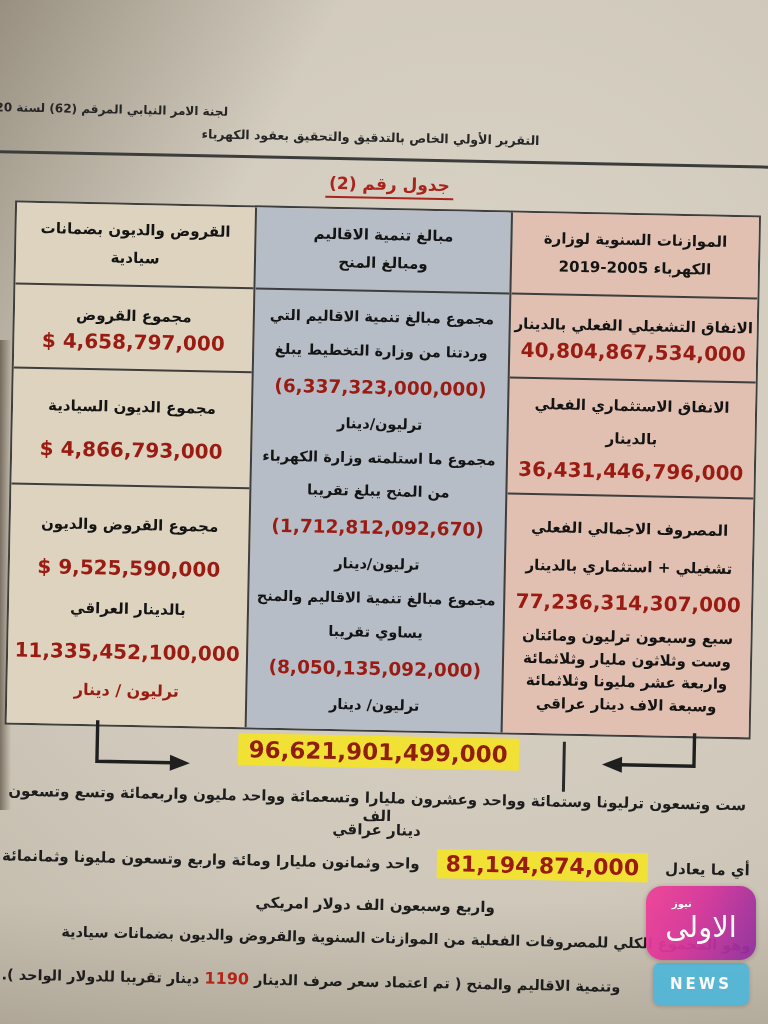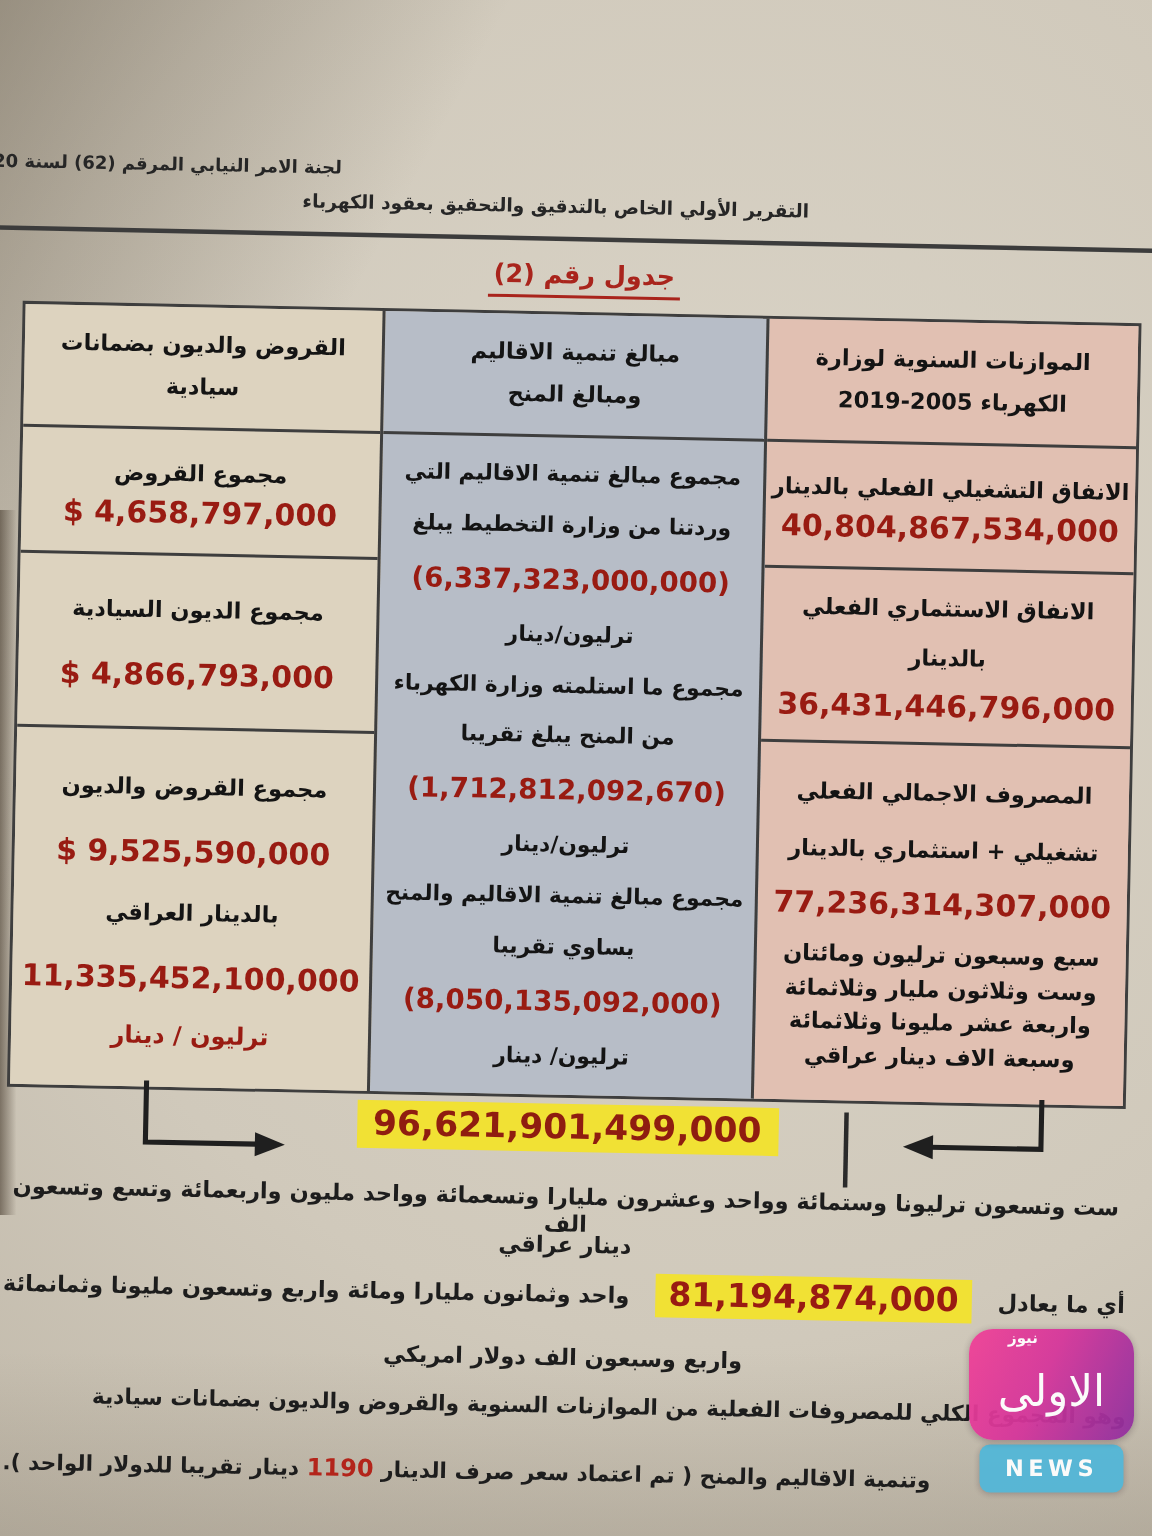--- a/index.html
+++ b/index.html
@@ -86,23 +86,23 @@
   .rate{color:#b3241a;font-size:16px;font-weight:bold;direction:ltr;unicode-bidi:isolate;}
   
   .logo{position:absolute;left:646px;top:886px;width:110px;opacity:.94;}
   .logo-top{
     height:74px;border-radius:16px;position:relative;
     background:linear-gradient(115deg,#f04097 0%,#d6359b 45%,#8e2f9f 100%);
     display:flex;align-items:center;justify-content:center;
     box-shadow:0 1px 5px rgba(40,20,40,.3);
   }
   .logo-ar{color:#fff;font-size:29px;font-weight:normal;margin-top:8px;letter-spacing:-1px;}
-  .logo-small{position:absolute;top:1px;left:26px;color:#fff;font-size:10px;font-weight:bold;}
+  .logo-small{position:absolute;top:12px;left:26px;color:#fff;font-size:10px;font-weight:bold;}
   .logo-news{
-    margin:3px auto 0;width:96px;height:32px;border-radius:7px;background:#52b7d8;
+    margin:3px auto 0;width:96px;height:42px;border-radius:7px;background:#52b7d8;
     color:#fff;display:flex;align-items:center;justify-content:center;
     font-size:15px;font-weight:bold;letter-spacing:3px;box-shadow:0 1px 4px rgba(40,20,40,.25);
   }
 </style>
 </head>
 <body>
 
 <div class="photo-bg"></div>
 <div class="edge-shadow"></div>
 

